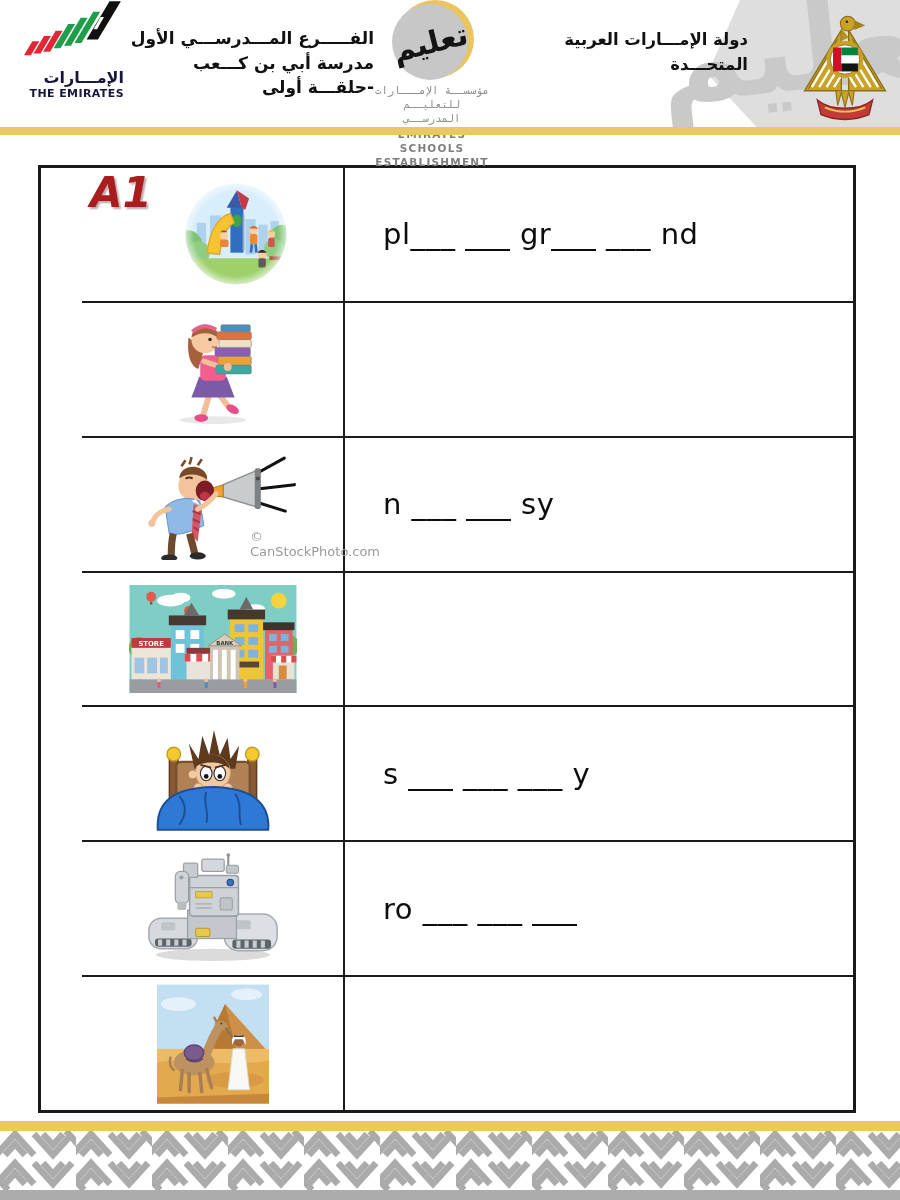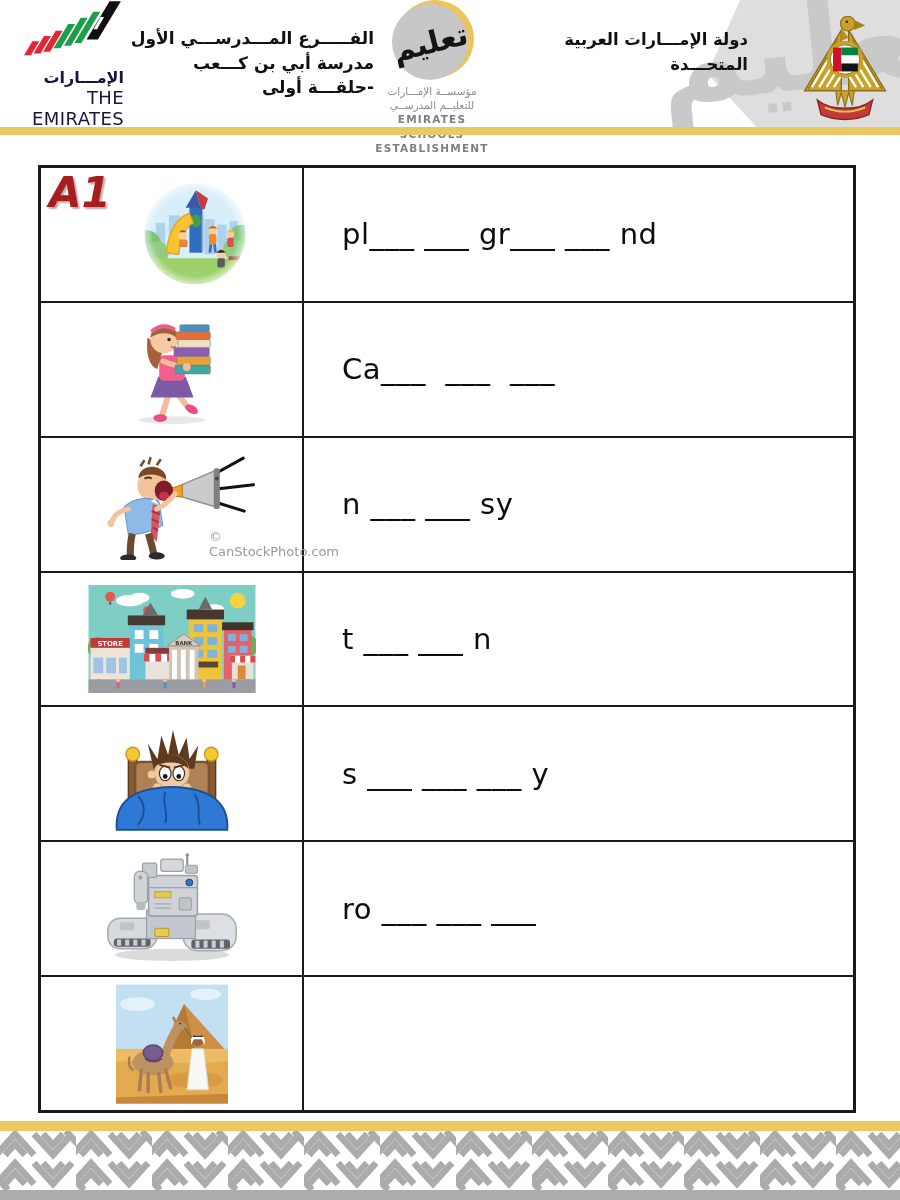--- a/index.html
+++ b/index.html
@@ -15,45 +15,45 @@
     clip-path:polygon(22% 0,100% 0,100% 100%,30% 100%,6% 58%);
   }
   .taleem-watermark{
     position:absolute;left:658px;top:-26px;width:180px;height:170px;
     font-size:118px;font-weight:bold;color:#C9C9C9;transform:rotate(-6deg);
     line-height:160px;text-align:center;z-index:2;pointer-events:none;
   }
   .falcon-wrap{position:absolute;left:799px;top:6px;z-index:3;}
   .emirates-logo-wrap{position:absolute;left:12px;top:0;width:112px;text-align:right;}
   .emirates-logo-ar{font-size:16px;font-weight:bold;color:#17173d;margin-top:4px;direction:rtl;}
-  .emirates-logo-en{font-size:18px;font-weight:normal;color:#17173d;letter-spacing:.4px;}
+  .emirates-logo-en{font-size:11px;font-weight:bold;color:#17173d;letter-spacing:.4px;}
   .branch-text{
     position:absolute;left:128px;top:26px;width:246px;text-align:right;direction:rtl;
     font-weight:bold;color:#111;font-size:17px;line-height:1.45;
   }
   .state-text{
     position:absolute;left:486px;top:28px;width:262px;text-align:right;direction:rtl;
     font-weight:bold;color:#111;font-size:16.5px;line-height:1.5;z-index:3;
   }
   .taleem-logo{position:absolute;left:392px;top:2px;width:80px;height:80px;}
   .taleem-crescent{position:absolute;left:4px;top:-2px;width:78px;height:78px;border-radius:50%;background:#E9C45F;}
   .taleem-circle{
     position:absolute;left:0;top:2px;width:76px;height:76px;border-radius:50%;background:#C7C7C7;
     display:flex;align-items:center;justify-content:center;
   }
   .taleem-script{font-size:30px;font-weight:bold;color:#141414;transform:rotate(-14deg);}
   .taleem-subtext{position:absolute;left:372px;top:84px;width:120px;text-align:center;z-index:3;}
-  .taleem-subtext .ar{font-size:10.5px;color:#8d8d8d;direction:rtl;line-height:1.35;}
+  .taleem-subtext .ar{font-size:10.5px;color:#8d8d8d;direction:rtl;line-height:1.35;font-family:Liberation Mono, monospace;}
   .taleem-subtext .en{font-size:10.5px;font-weight:bold;color:#7f7f7f;letter-spacing:1.2px;line-height:1.35;}
   .gold-bar-top{position:absolute;left:0;top:127px;width:900px;height:8px;background:#EACA60;z-index:4;}
 
   
   .sheet-table{
     position:absolute;left:38px;top:165px;width:818px;height:948px;
-    border:3px solid #1a1a1a;box-sizing:border-box;display:flex;flex-direction:column;
+    border:3px solid #1a1a1a;box-sizing:border-box;display:flex;flex-direction:column;padding-left:41px;
   }
   .sheet-row{flex:1;display:grid;grid-template-columns:263px 1fr;border-top:2px solid #1a1a1a;min-height:0;}
   .sheet-row:first-child{border-top:none;}
   .img-cell{border-right:2px solid #1a1a1a;position:relative;display:flex;align-items:center;justify-content:center;min-height:0;}
   .word-cell{
     display:flex;align-items:center;padding-left:16px;
     font-size:29px;color:#0d0d0d;letter-spacing:.5px;white-space:pre;margin-left:22px;
   }
   .a1-label{
     position:absolute;left:8px;top:4px;font-size:42px;font-weight:bold;font-style:italic;
@@ -245,21 +245,20 @@
           <rect x="60" y="47" width="34" height="9" rx="1.5" fill="#E8A23C"></rect>
           <rect x="57" y="38" width="36" height="9" rx="1.5" fill="#8C5DB3"></rect>
           <rect x="61" y="30" width="33" height="8" rx="1.5" fill="#EDE0C4"></rect>
           <rect x="59" y="22" width="35" height="8" rx="1.5" fill="#E2703A"></rect>
           <rect x="63" y="15" width="30" height="7" rx="1.5" fill="#4A8FC0"></rect>
         </g>
 
         <circle cx="70" cy="58" r="4" fill="#F2BE9A"></circle>
       </svg>
     </div>
-    <div class="word-cell">Ca___  ___  ___</div>
   </div>
 
   <div class="sheet-row">
     <div class="img-cell">
       <svg width="178" height="112" viewBox="0 0 170 110">
 
         <g stroke="#111" stroke-width="3" stroke-linecap="round">
           <line x1="126" y1="26" x2="155" y2="10"></line>
           <line x1="131" y1="40" x2="165" y2="36"></line>
           <line x1="124" y1="52" x2="156" y2="62"></line>
@@ -399,21 +398,20 @@
             <rect x="28.6" y="99" width="3" height="6" fill="#D85A8C"></rect>
           <circle cx="78" cy="97" r="2" fill="#F2BE9A"></circle>
             <rect x="76.6" y="99" width="3" height="6" fill="#4a8fc0"></rect>
           <circle cx="118" cy="97" r="2" fill="#F2BE9A"></circle>
             <rect x="116.6" y="99" width="3" height="6" fill="#E8A23C"></rect>
           <circle cx="148" cy="97" r="2" fill="#F2BE9A"></circle>
             <rect x="146.6" y="99" width="3" height="6" fill="#7C5AA8"></rect>
         </g>
       </svg>
     </div>
-    <div class="word-cell">t ___ ___ n</div>
   </div>
 
   <div class="sheet-row">
     <div class="img-cell">
       <svg width="126" height="114" viewBox="0 0 130 115">
 
         <rect x="20" y="40" width="9" height="48" fill="#8A5A33" stroke="#5E3A1E" stroke-width="1.5"></rect>
         <rect x="101" y="40" width="9" height="48" fill="#8A5A33" stroke="#5E3A1E" stroke-width="1.5"></rect>
         <circle cx="24.5" cy="37" r="7" fill="#F4C931" stroke="#C89B1F" stroke-width="1.5"></circle>
         <circle cx="105.5" cy="37" r="7" fill="#F4C931" stroke="#C89B1F" stroke-width="1.5"></circle>

